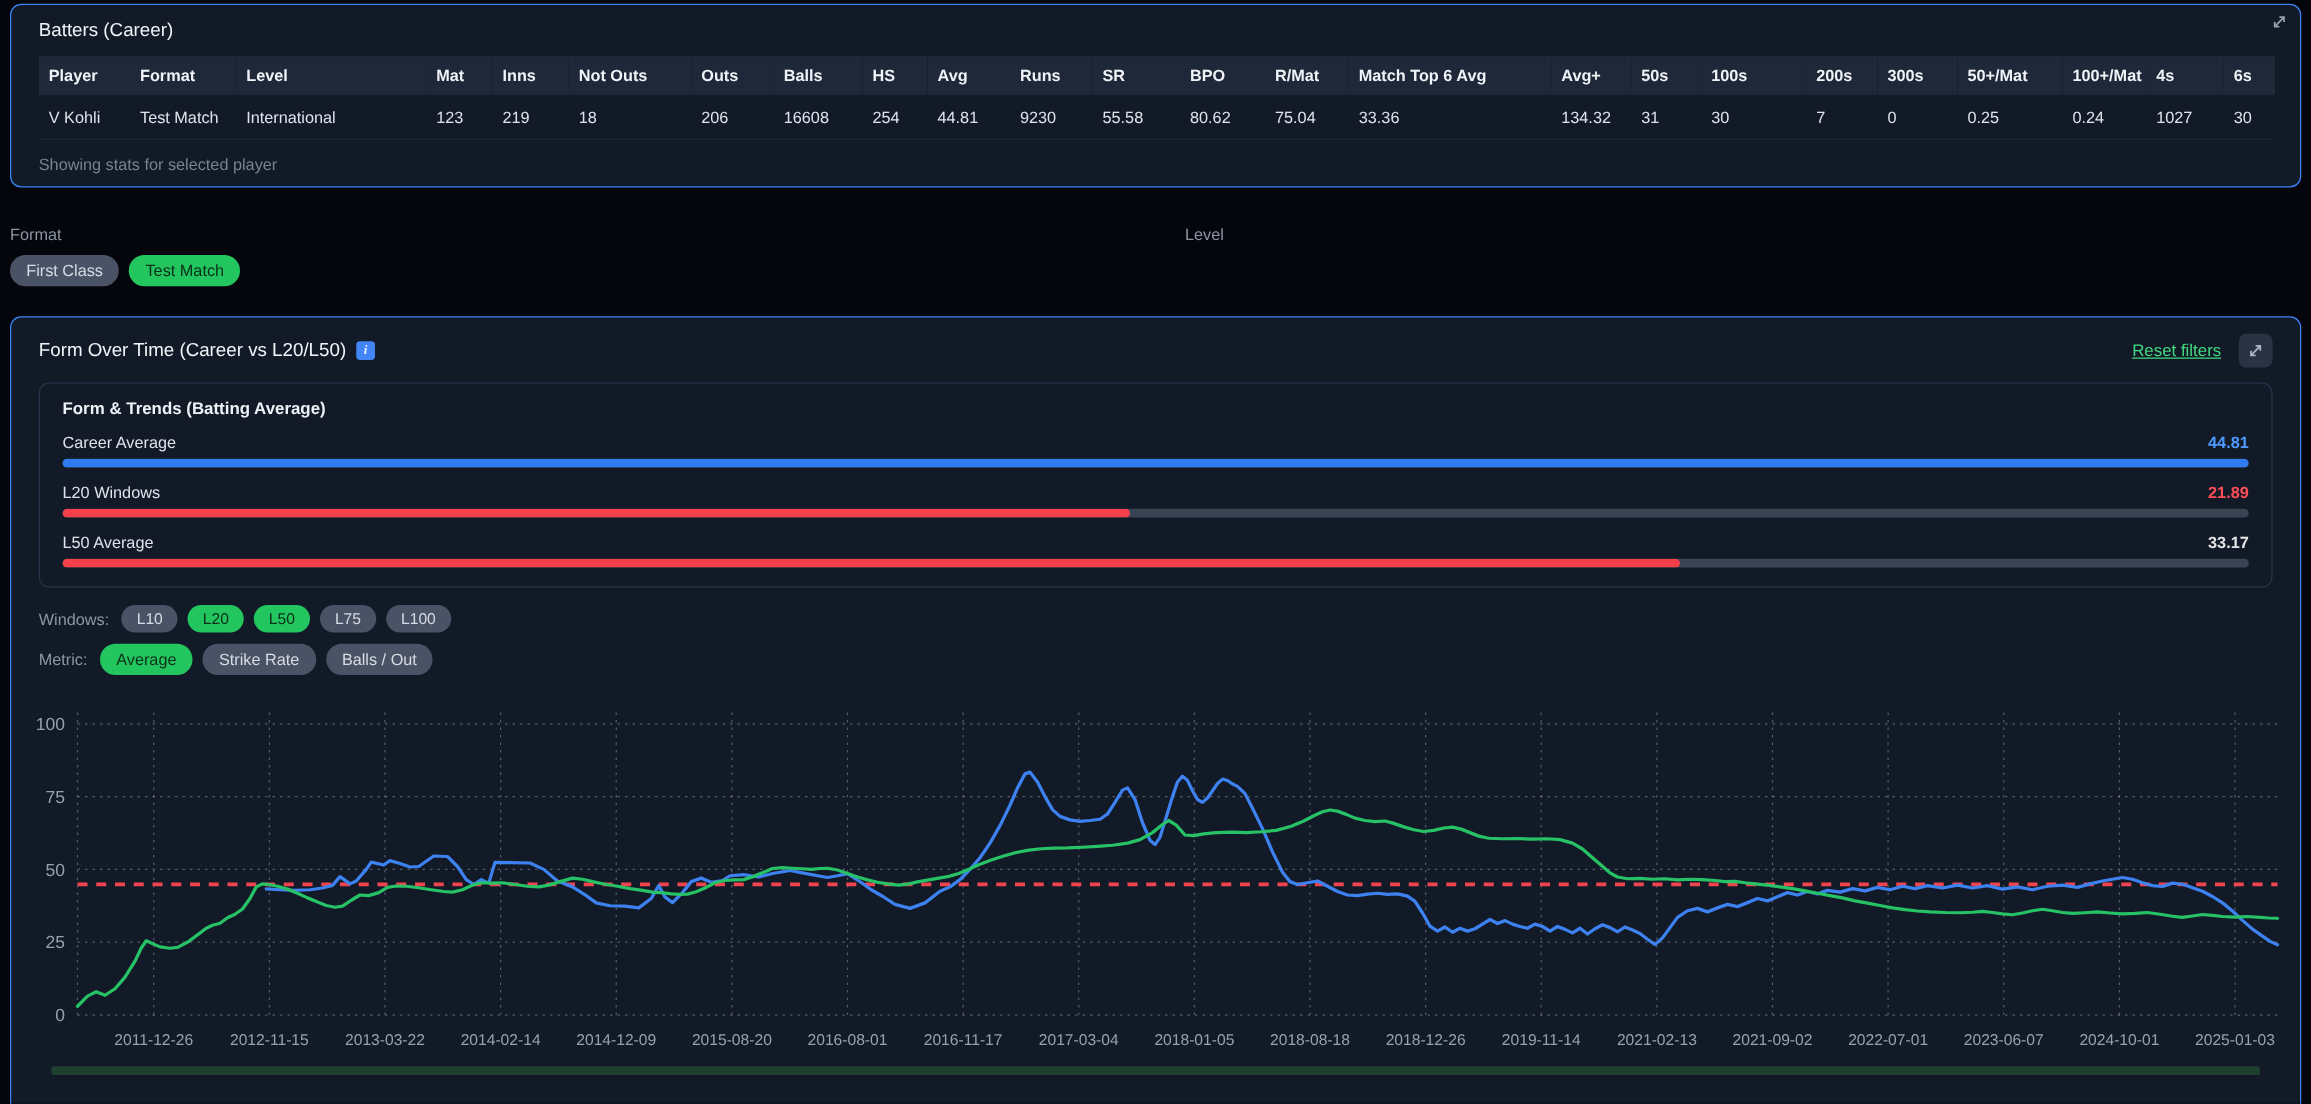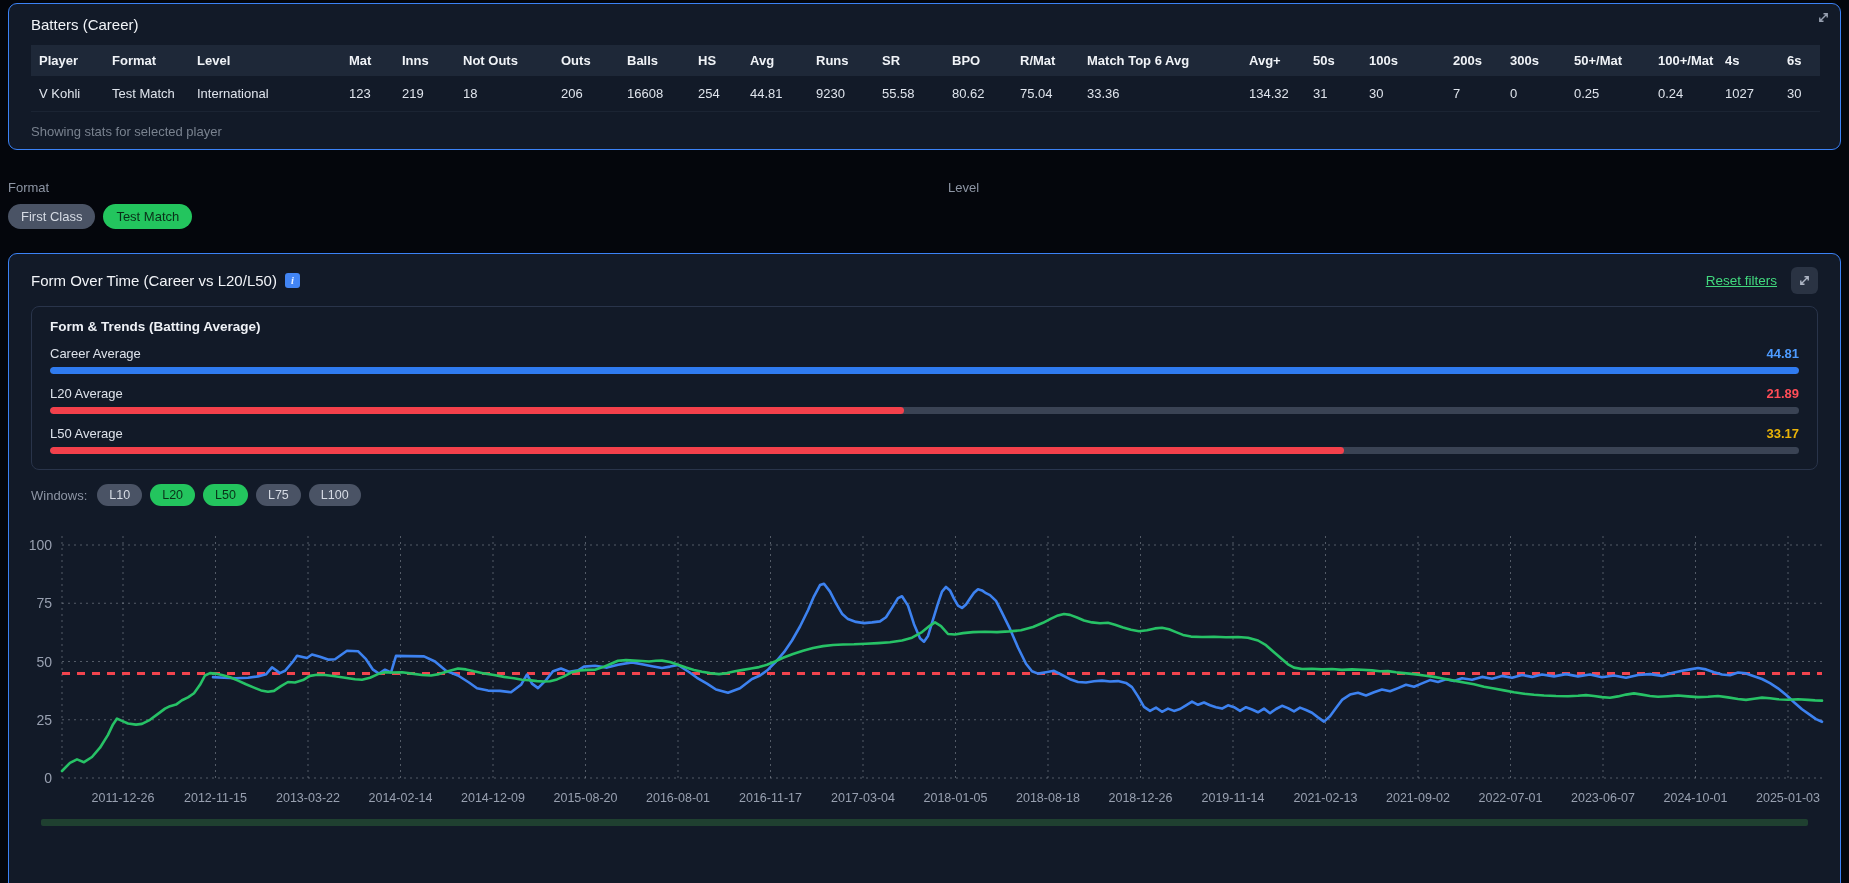--- a/index.html
+++ b/index.html
@@ -180,50 +180,58 @@
           <div class="trend-top">
             <span class="trend-label">Career Average</span>
             <span class="trend-value" style="color: rgb(77, 155, 255);">44.81</span>
           </div>
           <div class="trend-track">
             <div class="trend-fill" style="width: 100%; background: rgb(47, 123, 240);"></div>
           </div>
         </div>
         <div class="trend-row">
           <div class="trend-top">
-            <span class="trend-label">L20 Average</span>
+            <span class="trend-label">L20 Windows</span>
             <span class="trend-value" style="color: rgb(255, 77, 87);">21.89</span>
           </div>
           <div class="trend-track">
             <div class="trend-fill" style="width: 48.8%; background: rgb(243, 64, 75);"></div>
           </div>
         </div>
         <div class="trend-row">
           <div class="trend-top">
             <span class="trend-label">L50 Average</span>
-            <span class="trend-value" style="color: #eab308;">33.17</span>
+            <span class="trend-value" style="color: #e5e5e5;">33.17</span>
           </div>
           <div class="trend-track">
             <div class="trend-fill" style="width: 74%; background: rgb(243, 64, 75);"></div>
           </div>
         </div>
       </div>
   </div>
 
   <div class="ctl-row" id="windows-row">
     <span class="label">Windows:</span>
     <div class="pill-row" style="margin-top:0">
         <span class="pill sm">L10</span>
         <span class="pill on sm">L20</span>
         <span class="pill on sm">L50</span>
         <span class="pill sm">L75</span>
         <span class="pill sm">L100</span>
       </div>
   </div>
 
+  <div class="ctl-row" id="metric-row">
+    <span class="label">Metric:</span>
+    <div class="pill-row" style="margin-top:0">
+        <span class="pill on">Average</span>
+        <span class="pill">Strike Rate</span>
+        <span class="pill">Balls / Out</span>
+      </div>
+  </div>
 
   <div class="chart-wrap">
     <svg width="1815" height="300" viewBox="0 0 1815 300">
         <line x1="51" x2="1811" y1="262" y2="262" class="grid"></line>
         <text x="41" y="267" class="ytick" text-anchor="end">0</text>
         <line x1="51" x2="1811" y1="203.75" y2="203.75" class="grid"></line>
         <text x="41" y="208.75" class="ytick" text-anchor="end">25</text>
         <line x1="51" x2="1811" y1="145.5" y2="145.5" class="grid"></line>
         <text x="41" y="150.5" class="ytick" text-anchor="end">50</text>
         <line x1="51" x2="1811" y1="87.25" y2="87.25" class="grid"></line>

